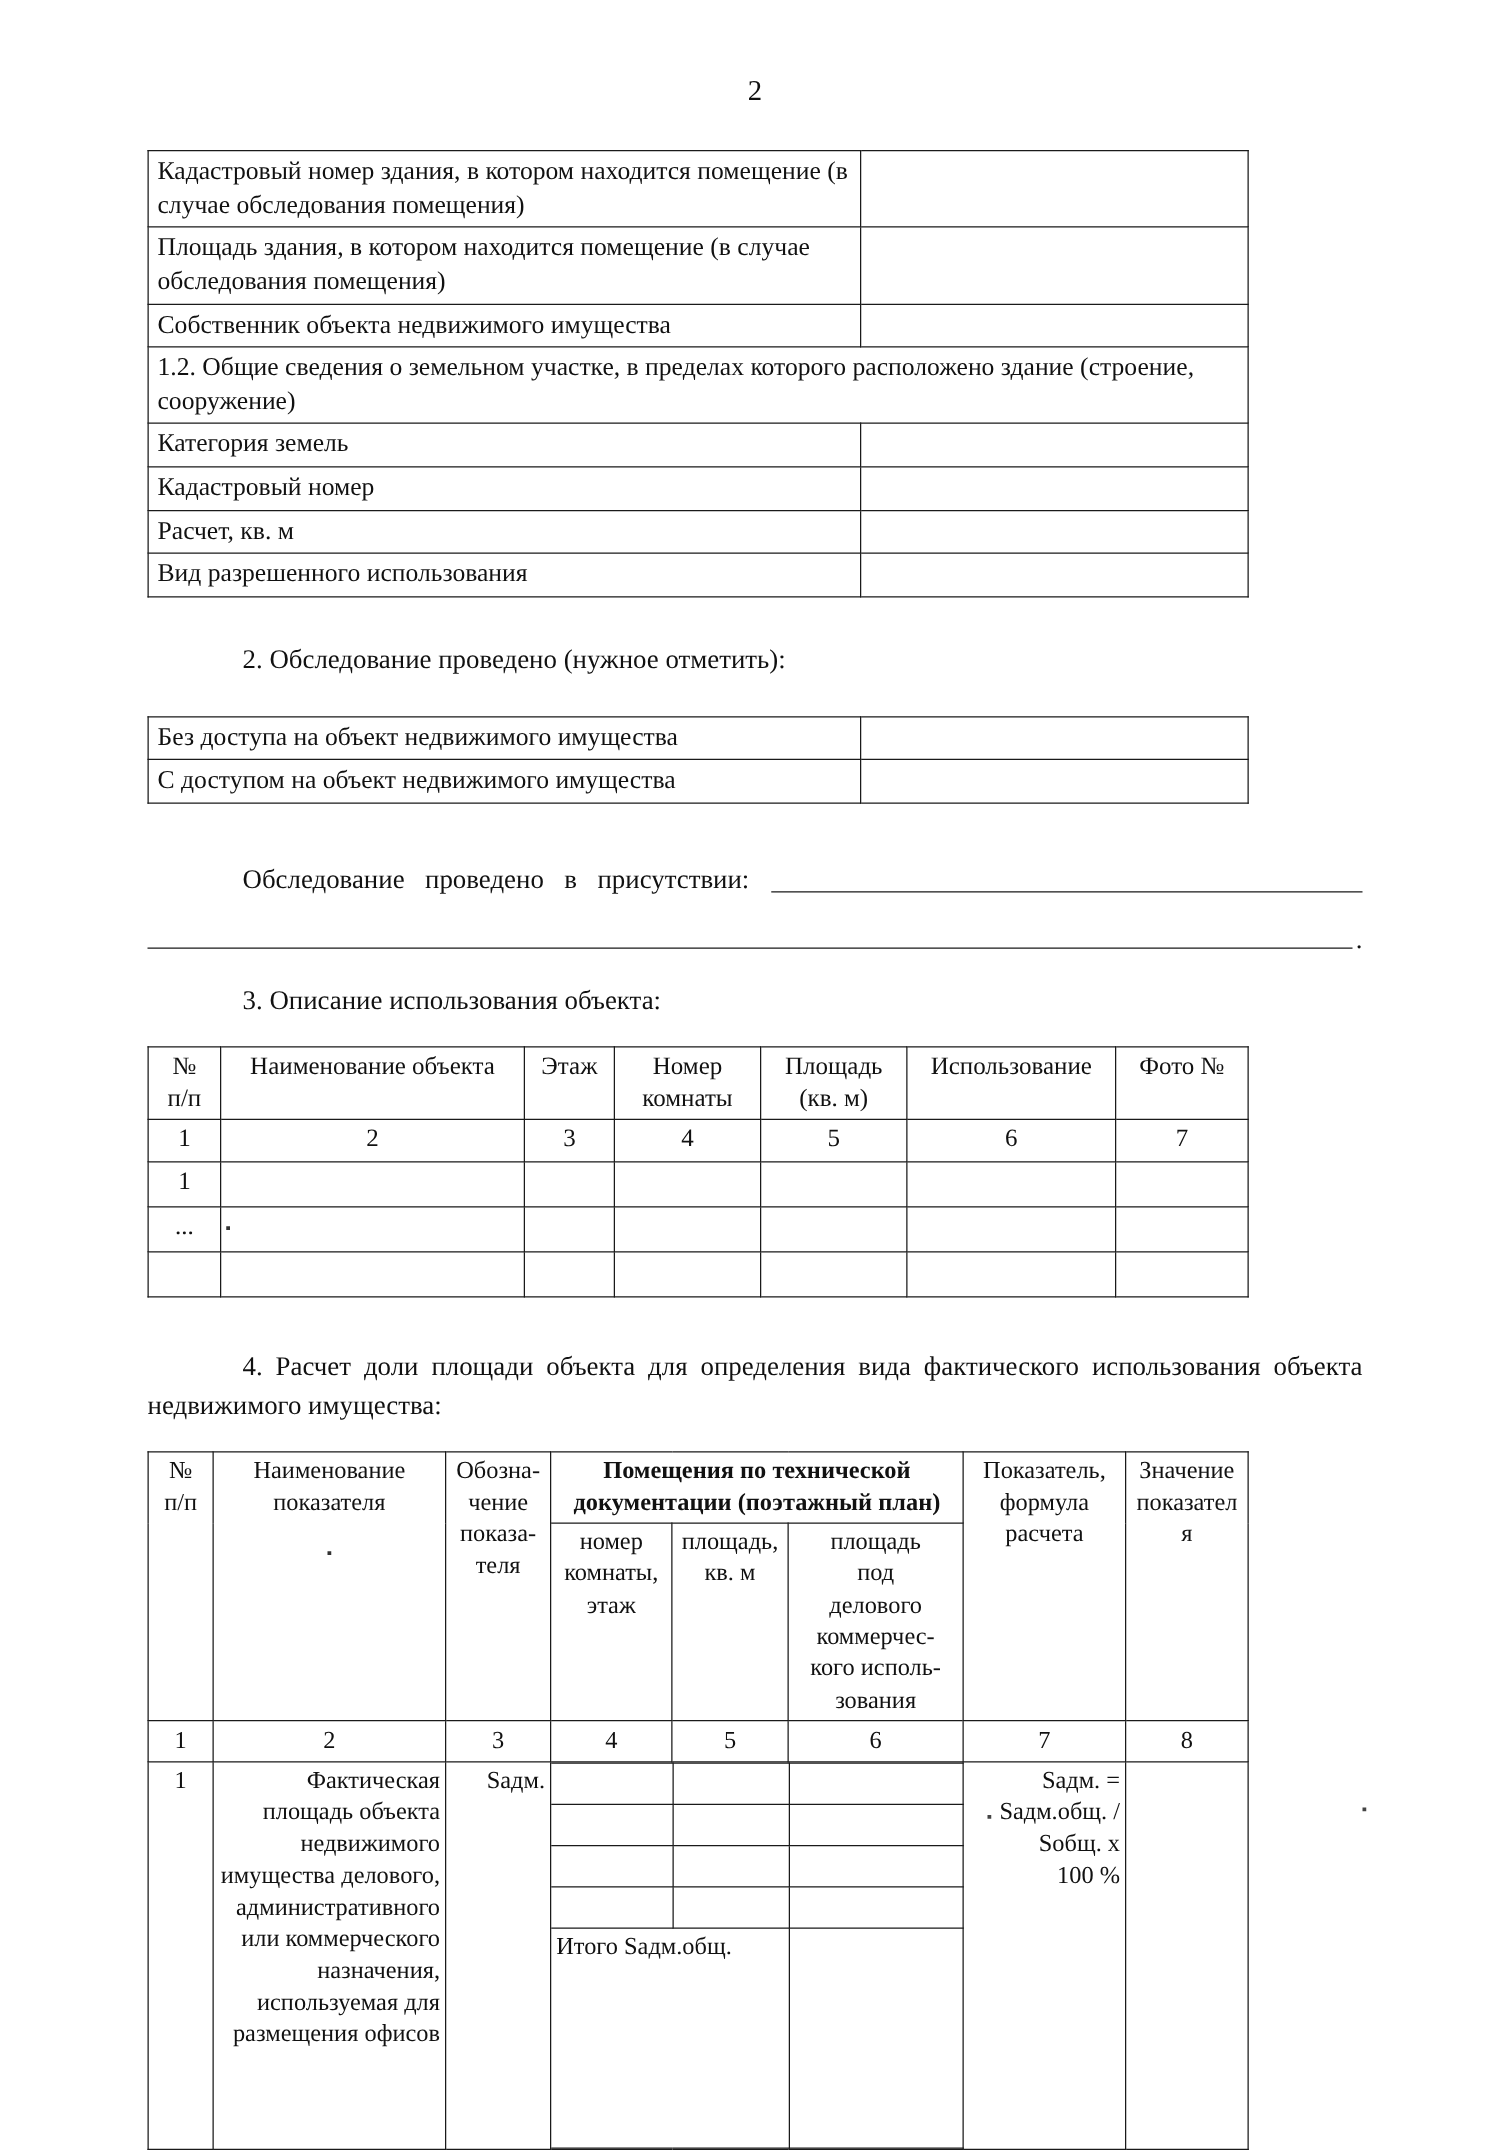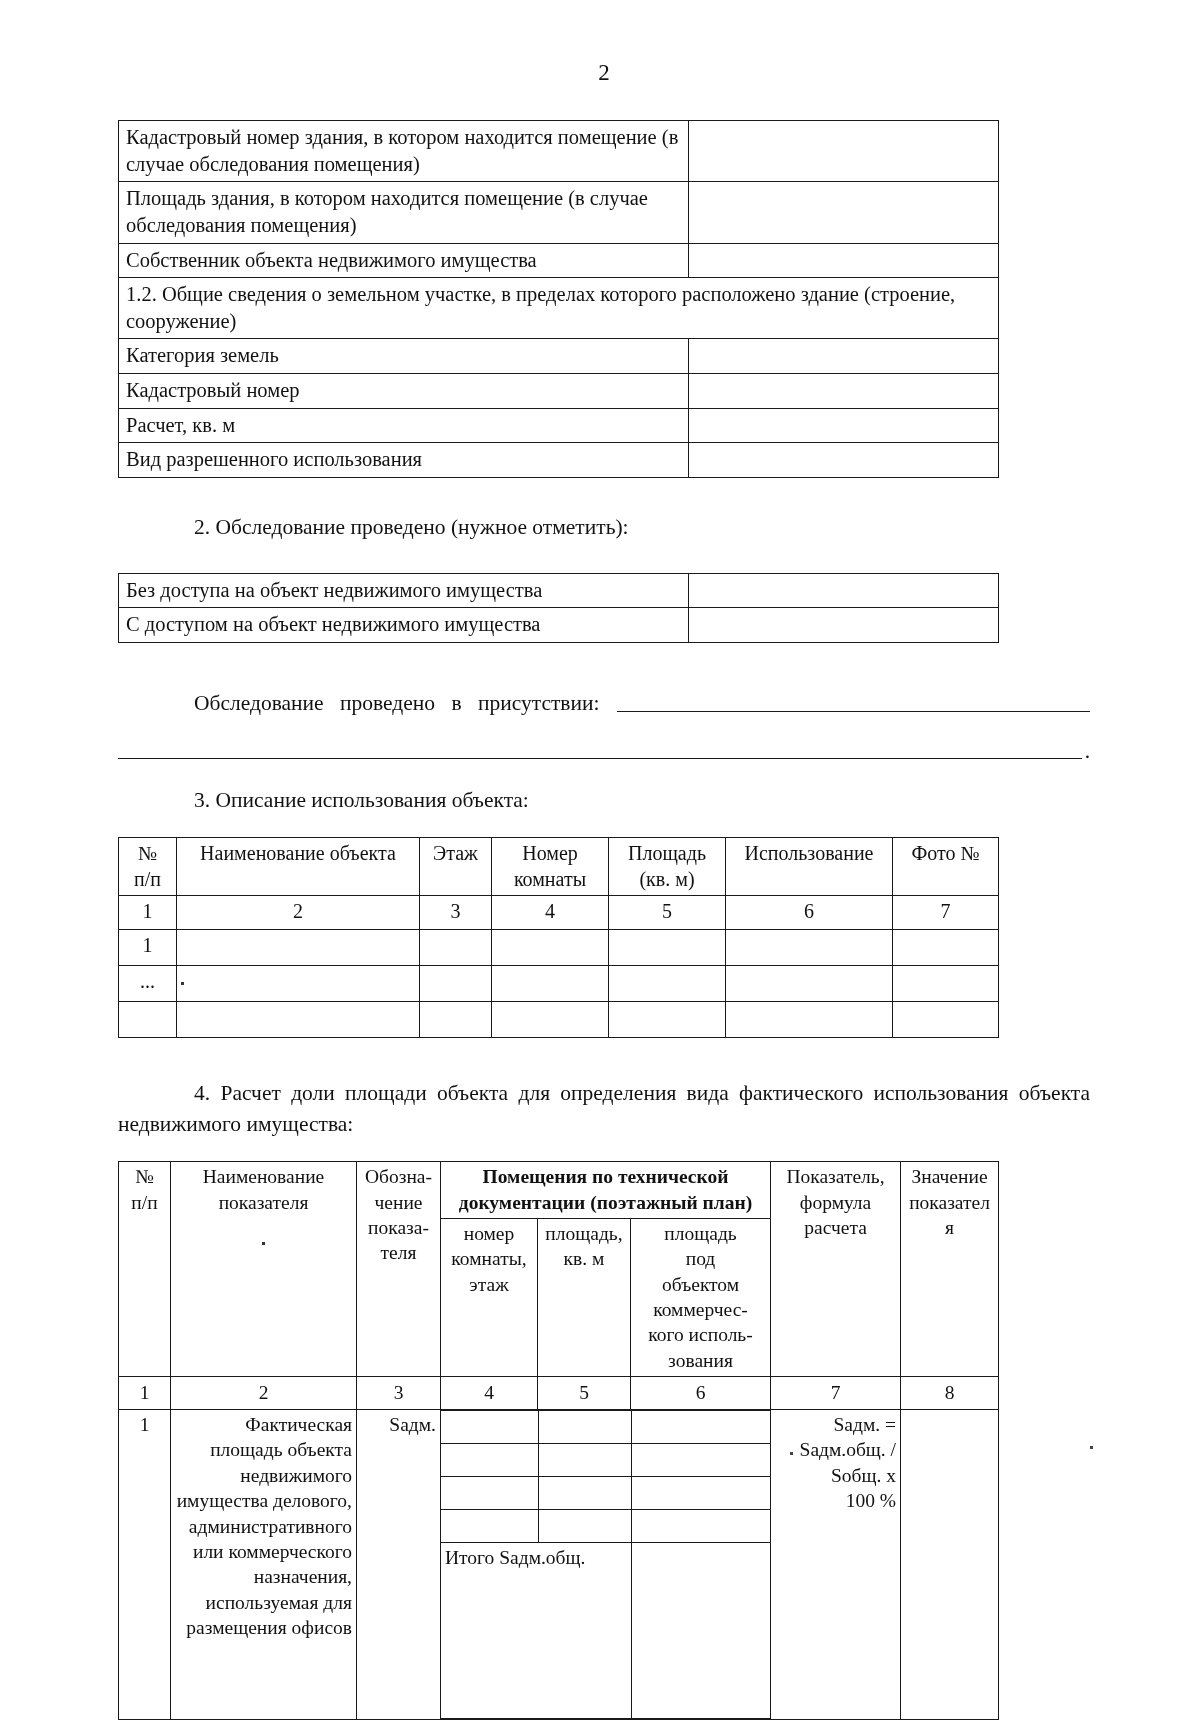--- a/index.html
+++ b/index.html
@@ -55,21 +55,21 @@
     margin: 0;
     text-indent: 76px;
   }
   .sec-2-wrap { margin: 34px 0 30px 0; }
   .sec-3-wrap { margin: 26px 0 22px 0; }
   .sec-4-wrap { margin: 40px 0 22px 0; text-align: justify; }
 
   
   .presence-line {
     display: flex;
-    align-items: flex-start;
+    align-items: center;
     margin: 48px 0 0 0;
     padding-left: 76px;
   }
   .presence-label {
     font-size: 21.5px;
     white-space: nowrap;
     letter-spacing: 0px;
     word-spacing: 11px;
   }
   .presence-rule {
@@ -343,21 +343,21 @@
           <span>комнаты,</span><br>
           <span>этаж</span>
         </td>
         <td class="hc">
           <span>площадь,</span><br>
           <span>кв. м</span>
         </td>
         <td class="hc">
           <span>площадь</span><br>
           <span>под</span><br>
-          <span>объектом</span><br>
+          <span>делового</span><br>
           <span>коммерчес-</span><br>
           <span>кого исполь-</span><br>
           <span>зования</span>
         </td>
       </tr>
 
       <tr class="numrow">
         <td>1</td>
         <td>2</td>
         <td>3</td>

